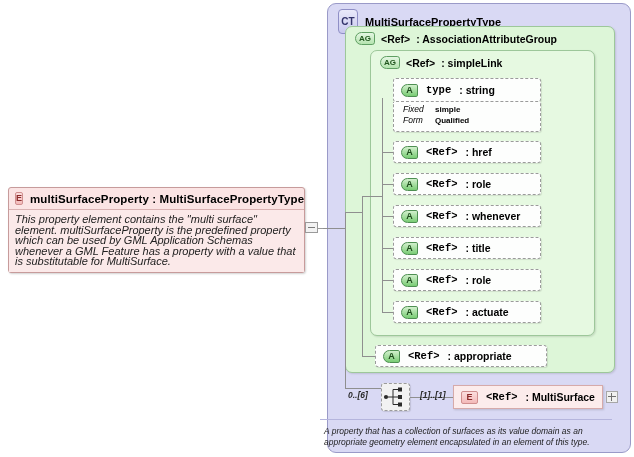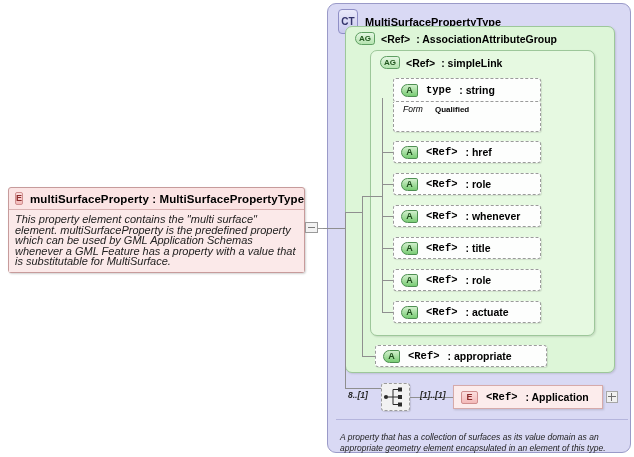--- a/index.html
+++ b/index.html
@@ -275,24 +275,24 @@
     content:""; position:absolute;
     left: 4px; top: 1px; width: 1px; height: 8px; background: #6f6f6f;
   }
   #ms-expander::after {
     content:""; position:absolute;
     left: 1px; top: 4px; width: 8px; height: 1px; background: #6f6f6f;
   }
 
   
   #ct-doc {
-    left: 336px; top: 419px;
+    left: 320px; top: 419px;
     width: 292px;
     border-top: 1px solid #b5b5dd;
-    padding: 12px 4px 0 4px;
+    padding: 6px 4px 0 4px;
     font-size: 8.5px;
     font-style: italic;
     line-height: 11px;
     color: #1c1c1c;
     box-sizing: border-box;
   }
 </style>
 </head>
 <body>
 
@@ -346,20 +346,24 @@
 <div class="cline" style="left:382px; top:280px; width:11px; height:1px;"></div>
 <div class="cline" style="left:382px; top:312px; width:11px; height:1px;"></div>
 
 <div class="attr-row" id="attr-type-box">
   <span class="badge badge-a">A</span>
   <span class="attr-name">type</span>
   <span class="attr-type">: string</span>
 </div>
 <div class="abs" id="facet-box">
   <div class="facet-line">
+    <span class="facet-key">Fixed</span>
+    <span class="facet-val">simple</span>
+  </div>
+  <div class="facet-line">
     <span class="facet-key">Form</span>
     <span class="facet-val">Qualified</span>
   </div>
 </div>
 
 <div class="attr-row" style="left:393px; top:141px; width:148px; height:22px;">
   <span class="badge badge-a">A</span>
   <span class="attr-name">&lt;Ref&gt;</span>
   <span class="attr-type">: href</span>
 </div>
@@ -388,21 +392,21 @@
   <span class="attr-name">&lt;Ref&gt;</span>
   <span class="attr-type">: actuate</span>
 </div>
 
 <div class="attr-row" id="attr-remoteschema">
   <span class="badge badge-a">A</span>
   <span class="attr-name">&lt;Ref&gt;</span>
   <span class="attr-type">: appropriate</span>
 </div>
 
-<span class="card-label" style="left:348px; top:390px;">8..[1]</span>
+<span class="card-label" style="left:348px; top:390px;">0..[6]</span>
 
 <div class="abs" id="seq-box">
   <svg width="27" height="26" viewBox="0 0 27 26">
     <circle cx="4" cy="13" r="2.1" fill="#2b2b2b"></circle>
     <line x1="6" y1="13" x2="11" y2="13" stroke="#2b2b2b" stroke-width="1"></line>
     <line x1="11" y1="5.5" x2="11" y2="20.5" stroke="#2b2b2b" stroke-width="1"></line>
     <line x1="11" y1="5.5" x2="16" y2="5.5" stroke="#2b2b2b" stroke-width="1"></line>
     <line x1="11" y1="13" x2="16" y2="13" stroke="#2b2b2b" stroke-width="1"></line>
     <line x1="11" y1="20.5" x2="16" y2="20.5" stroke="#2b2b2b" stroke-width="1"></line>
     <rect x="16" y="3.5" width="4" height="4" fill="#2b2b2b"></rect>
@@ -410,17 +414,17 @@
     <rect x="16" y="18.5" width="4" height="4" fill="#2b2b2b"></rect>
   </svg>
 </div>
 
 <div class="cline" style="left:410px; top:397px; width:43px; height:1px;"></div>
 <span class="card-label" style="left:420px; top:390px;">[1]..[1]</span>
 
 <div class="abs" id="ms-box">
   <span class="badge badge-e">E</span>
   <span class="attr-name">&lt;Ref&gt;</span>
-  <span class="attr-type">: Application</span>
+  <span class="attr-type">: MultiSurface</span>
 </div>
 <div class="abs" id="ms-expander"></div>
 
 <div class="abs" id="ct-doc">A property that has a collection of surfaces as its value domain as an appropriate geometry element encapsulated in an element of this type.</div>
 
 </body></html>

